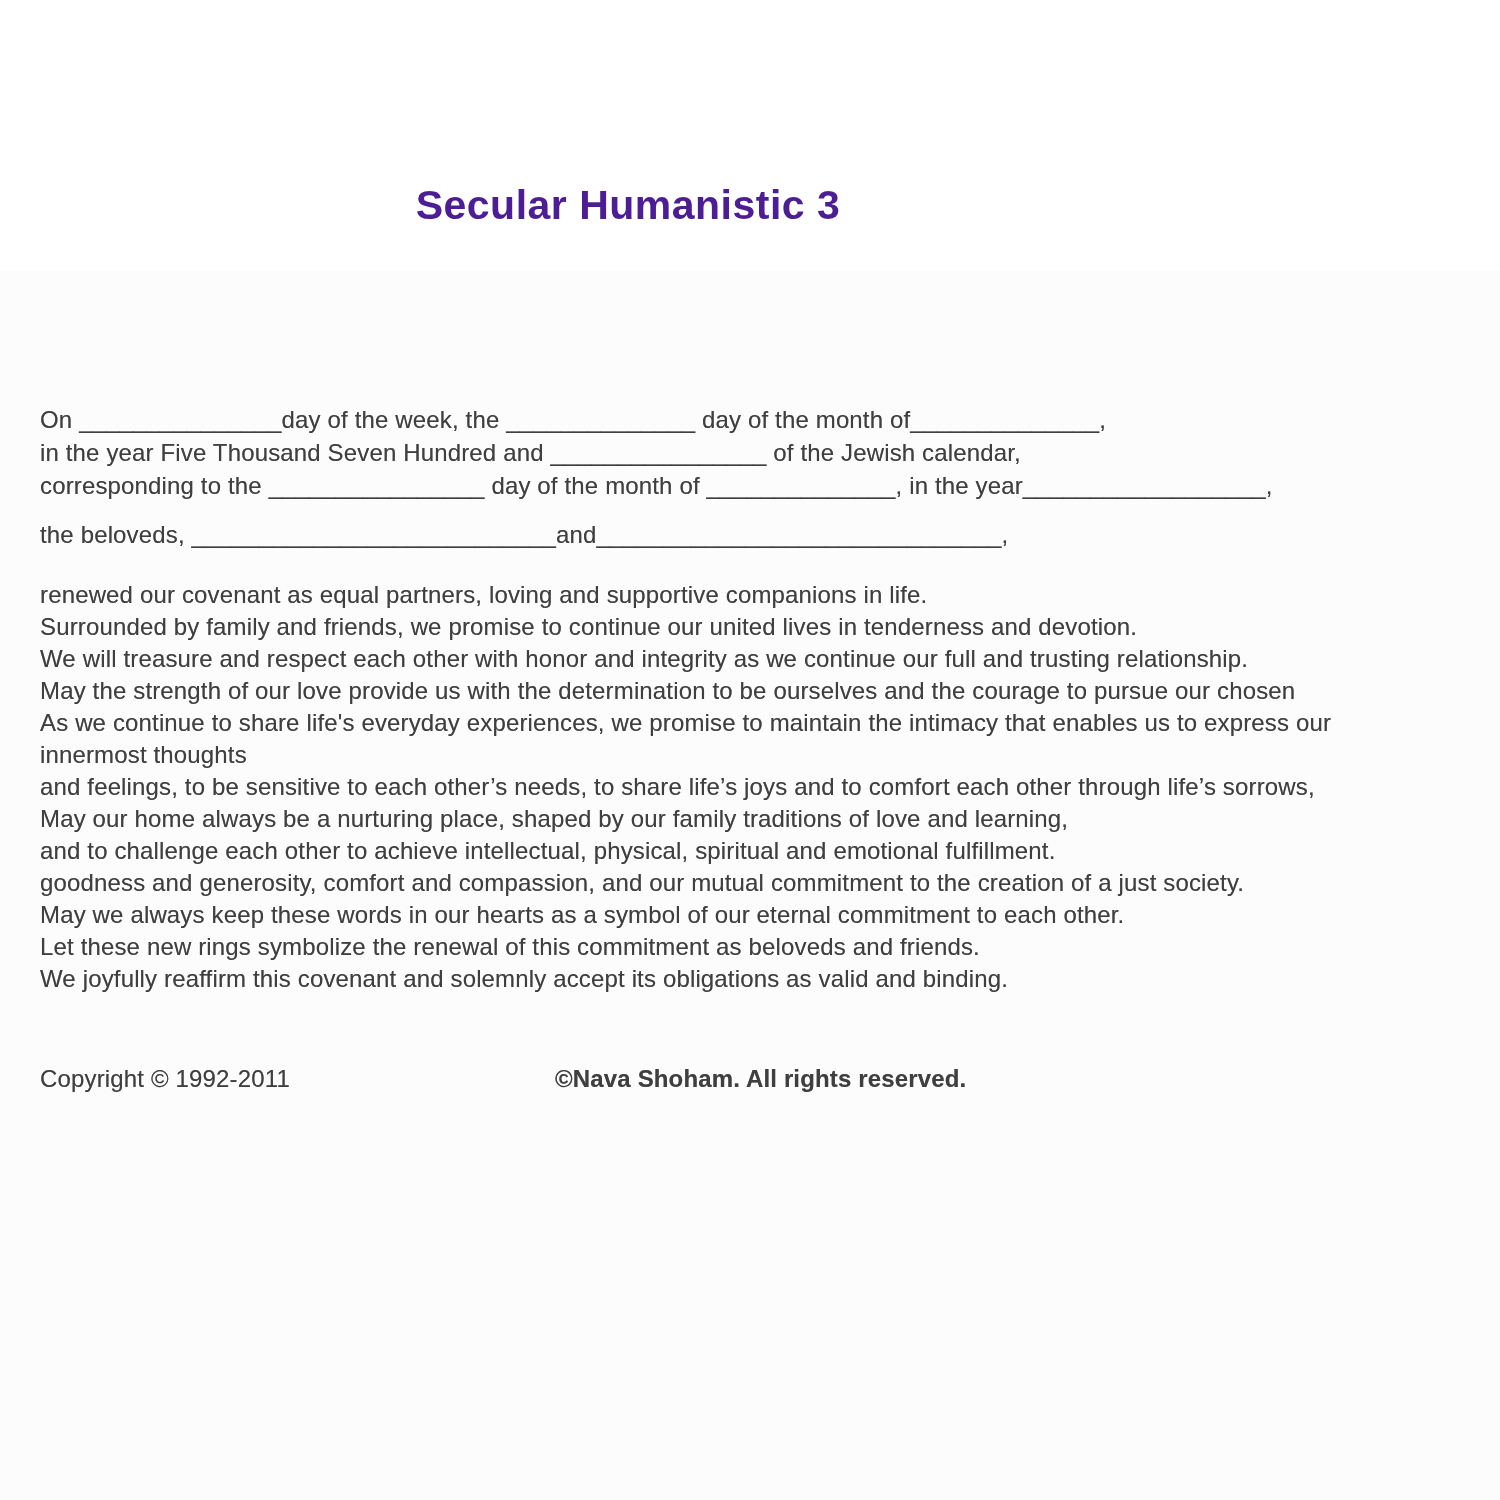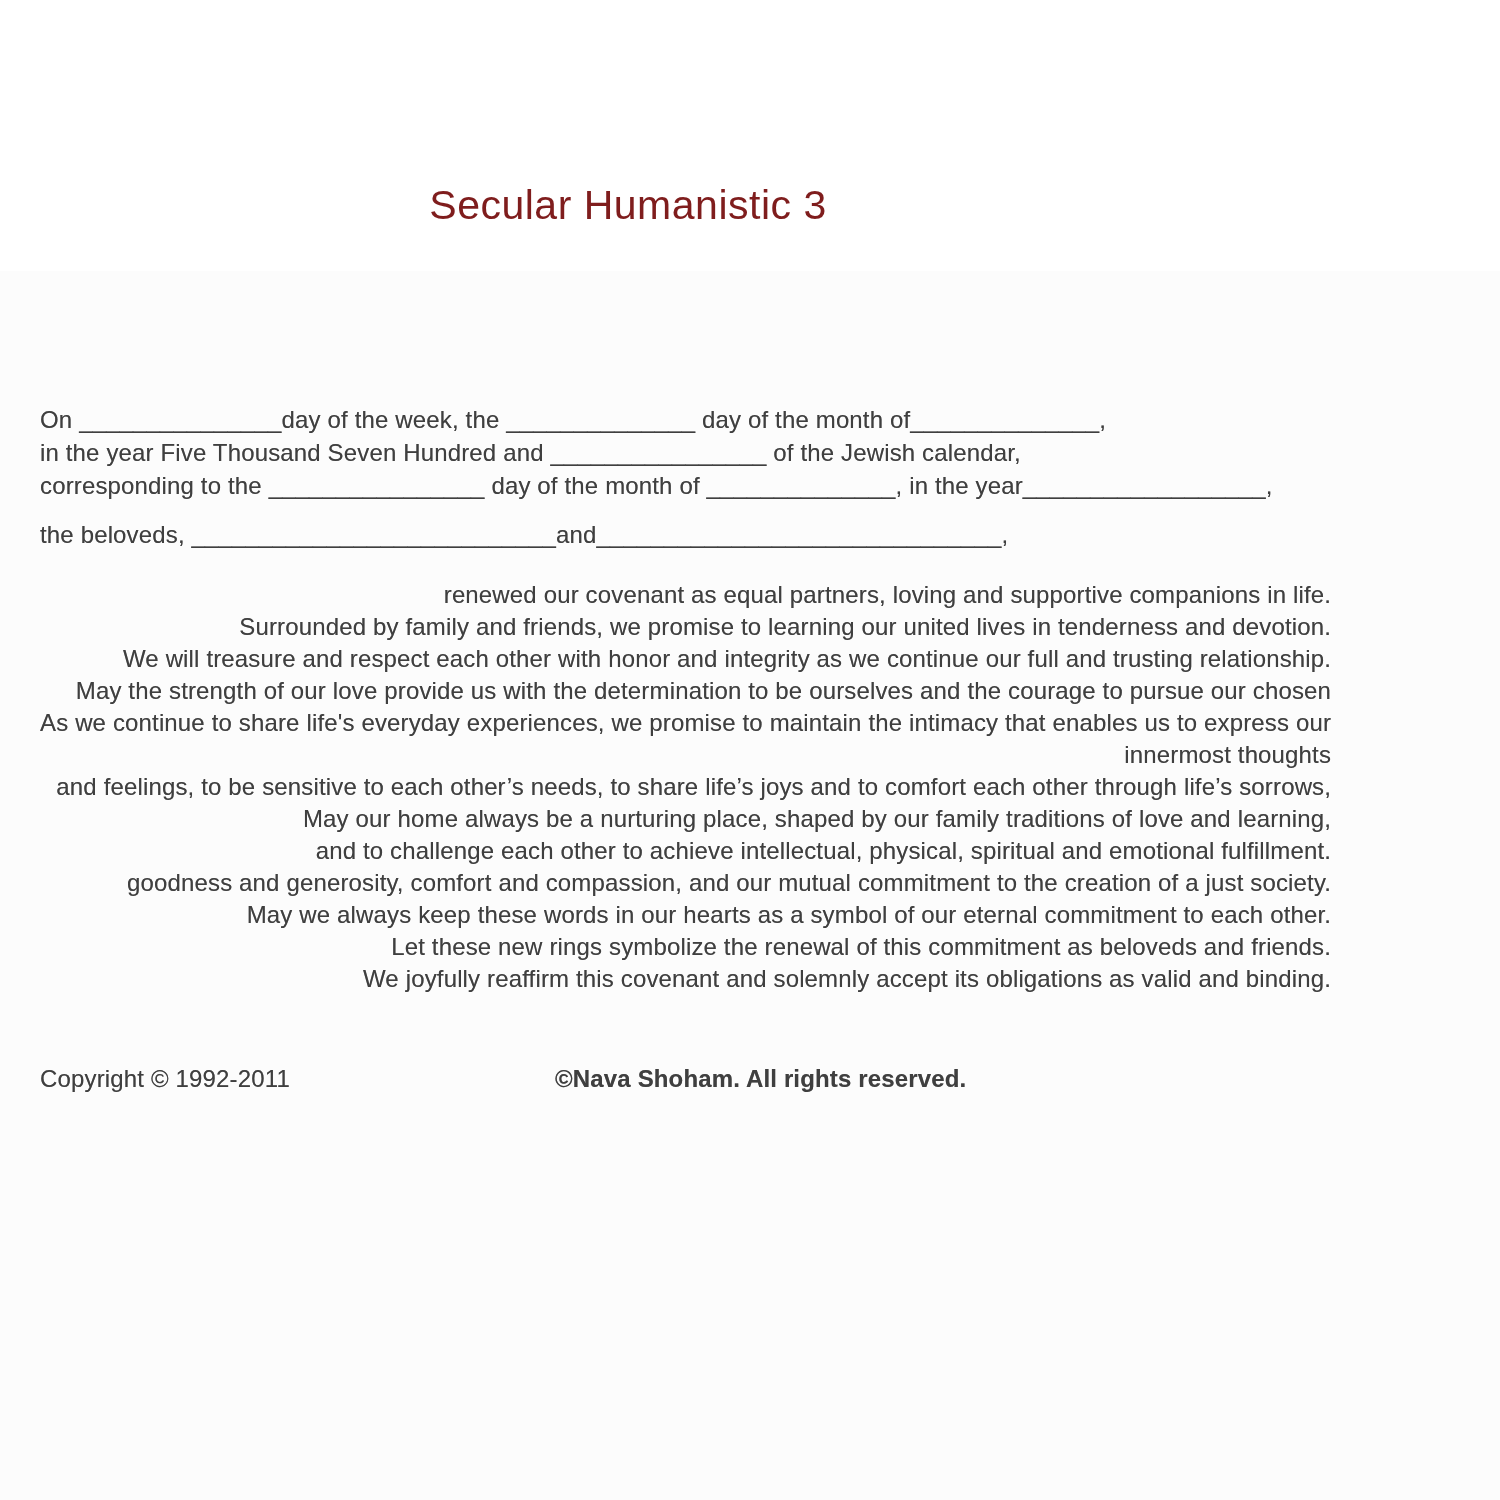--- a/index.html
+++ b/index.html
@@ -19,23 +19,23 @@
     left: 0; top: 271px;
     width: 1500px; height: 1229px;
     background: #fcfcfc;
   }
   .title {
     position: absolute;
     top: 182px; left: 628px;
     transform: translateX(-50%);
     margin: 0;
     font-size: 41px;
-    font-weight: 400;
+    font-weight: 700;
     letter-spacing: 0.5px;
-    color: #7f1d1d;
+    color: #4c1d95;
     white-space: nowrap;
   }
   .doc-text {
     color: #3f3f3f;
     font-size: 24px;
     letter-spacing: 0.15px;
     text-shadow: 0 0 0.6px rgba(80,80,80,0.55);
   }
   .line { white-space: nowrap; }
   .date-block {
@@ -46,21 +46,20 @@
   }
   .beloveds-block {
     position: absolute;
     left: 40px; top: 518px;
     line-height: 33px;
   }
   .vows-block {
     position: absolute;
     left: 40px; top: 579px;
     line-height: 32px;
-    text-align: right;
   }
   .footer-block {
     position: absolute;
     left: 40px; top: 1062px;
     line-height: 33px;
     width: 1420px;
   }
   .footer-rights {
     position: absolute;
     left: 515px; top: 0;
@@ -82,21 +81,21 @@
     <div class="line">in the year Five Thousand Seven Hundred and ________________ of the Jewish calendar,</div>
     <div class="line">corresponding to the ________________ day of the month of ______________, in the year__________________,</div>
   </div>
 
   <div class="doc-text beloveds-block">
     <div class="line">the beloveds, ___________________________and______________________________,</div>
   </div>
 
   <div class="doc-text vows-block">
     <div class="line">renewed our covenant as equal partners, loving and supportive companions in life.</div>
-    <div class="line">Surrounded by family and friends, we promise to learning our united lives in tenderness and devotion.</div>
+    <div class="line">Surrounded by family and friends, we promise to continue our united lives in tenderness and devotion.</div>
     <div class="line">We will treasure and respect each other with honor and integrity as we continue our full and trusting relationship.</div>
     <div class="line">May the strength of our love provide us with the determination to be ourselves and the courage to pursue our chosen</div>
     <div class="line">As we continue to share life's everyday experiences, we promise to maintain the intimacy that enables us to express our</div>
     <div class="line">innermost thoughts</div>
     <div class="line">and feelings, to be sensitive to each other’s needs, to share life’s joys and to comfort each other through life’s sorrows,</div>
     <div class="line">May our home always be a nurturing place, shaped by our family traditions of love and learning,</div>
     <div class="line">and to challenge each other to achieve intellectual, physical, spiritual and emotional fulfillment.</div>
     <div class="line">goodness and generosity, comfort and compassion, and our mutual commitment to the creation of a just society.</div>
     <div class="line">May we always keep these words in our hearts as a symbol of our eternal commitment to each other.</div>
     <div class="line">Let these new rings symbolize the renewal of this commitment as beloveds and friends.</div>

